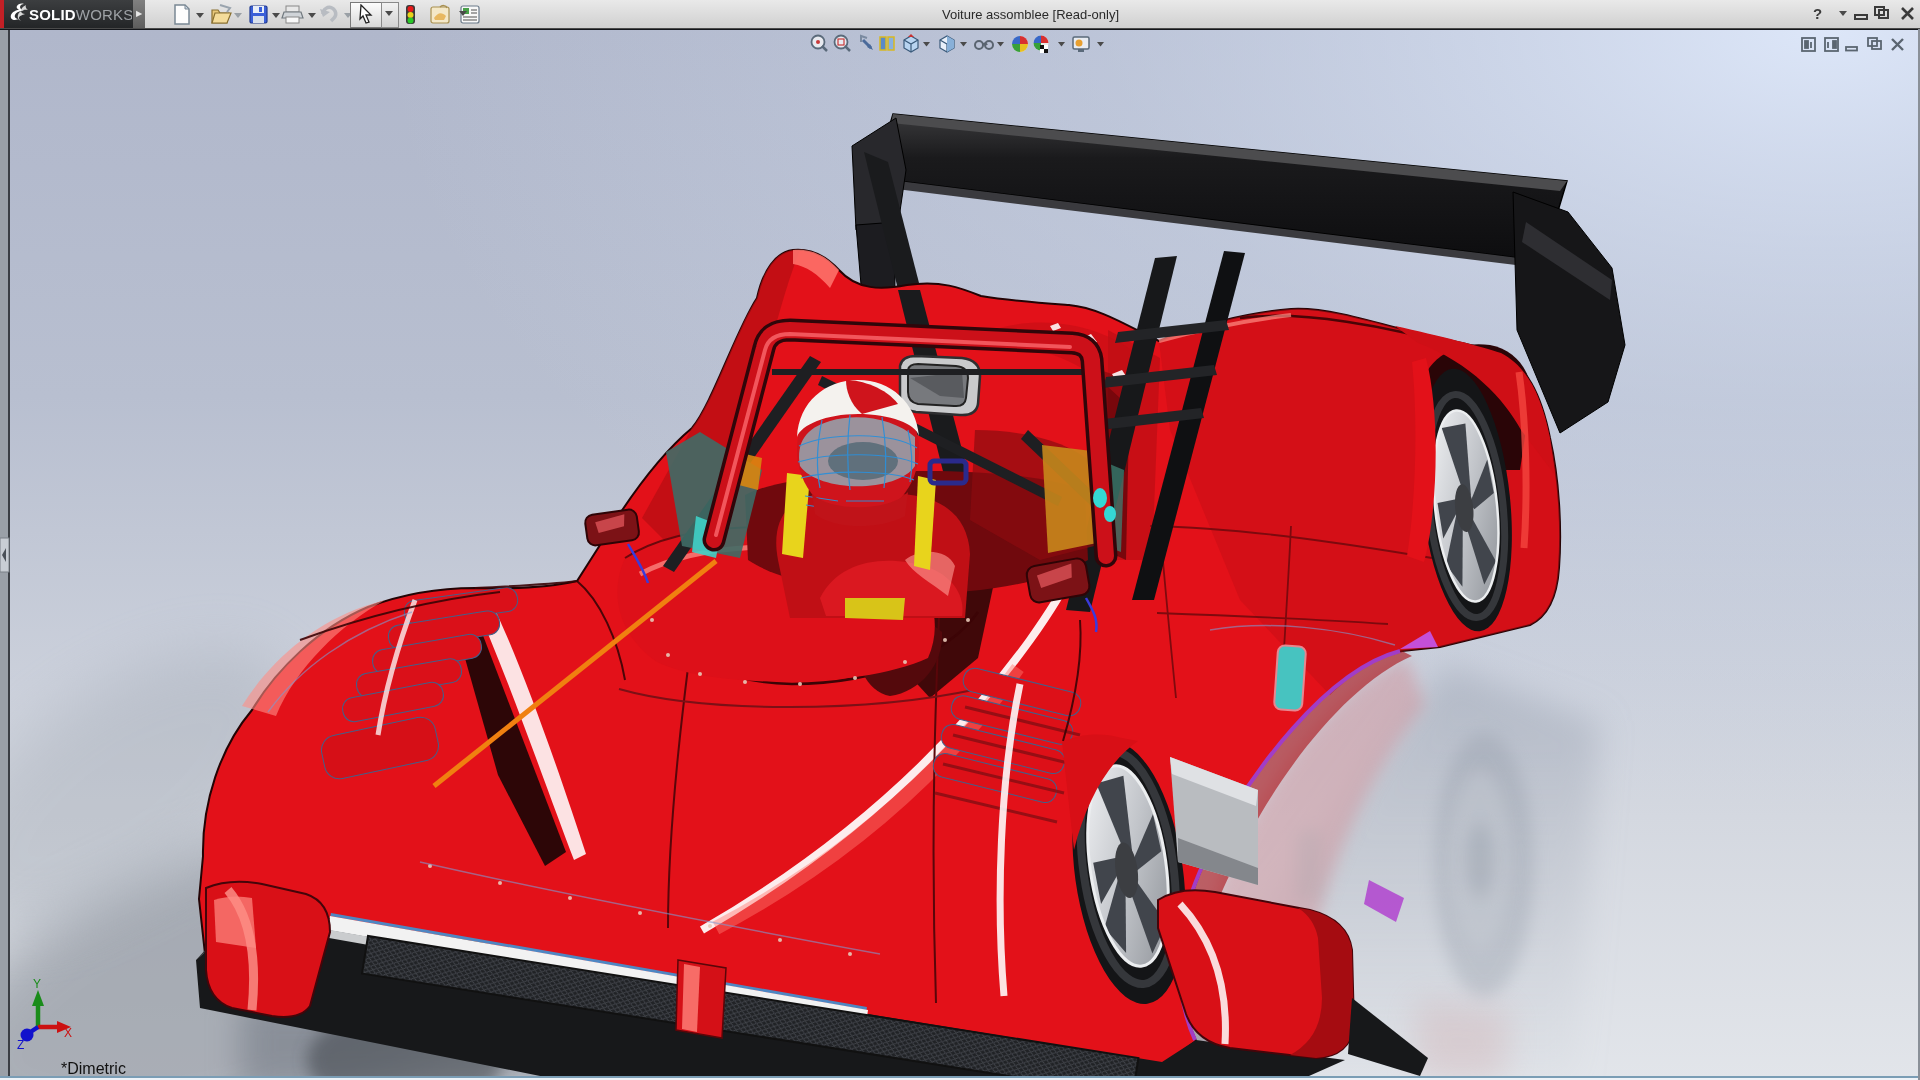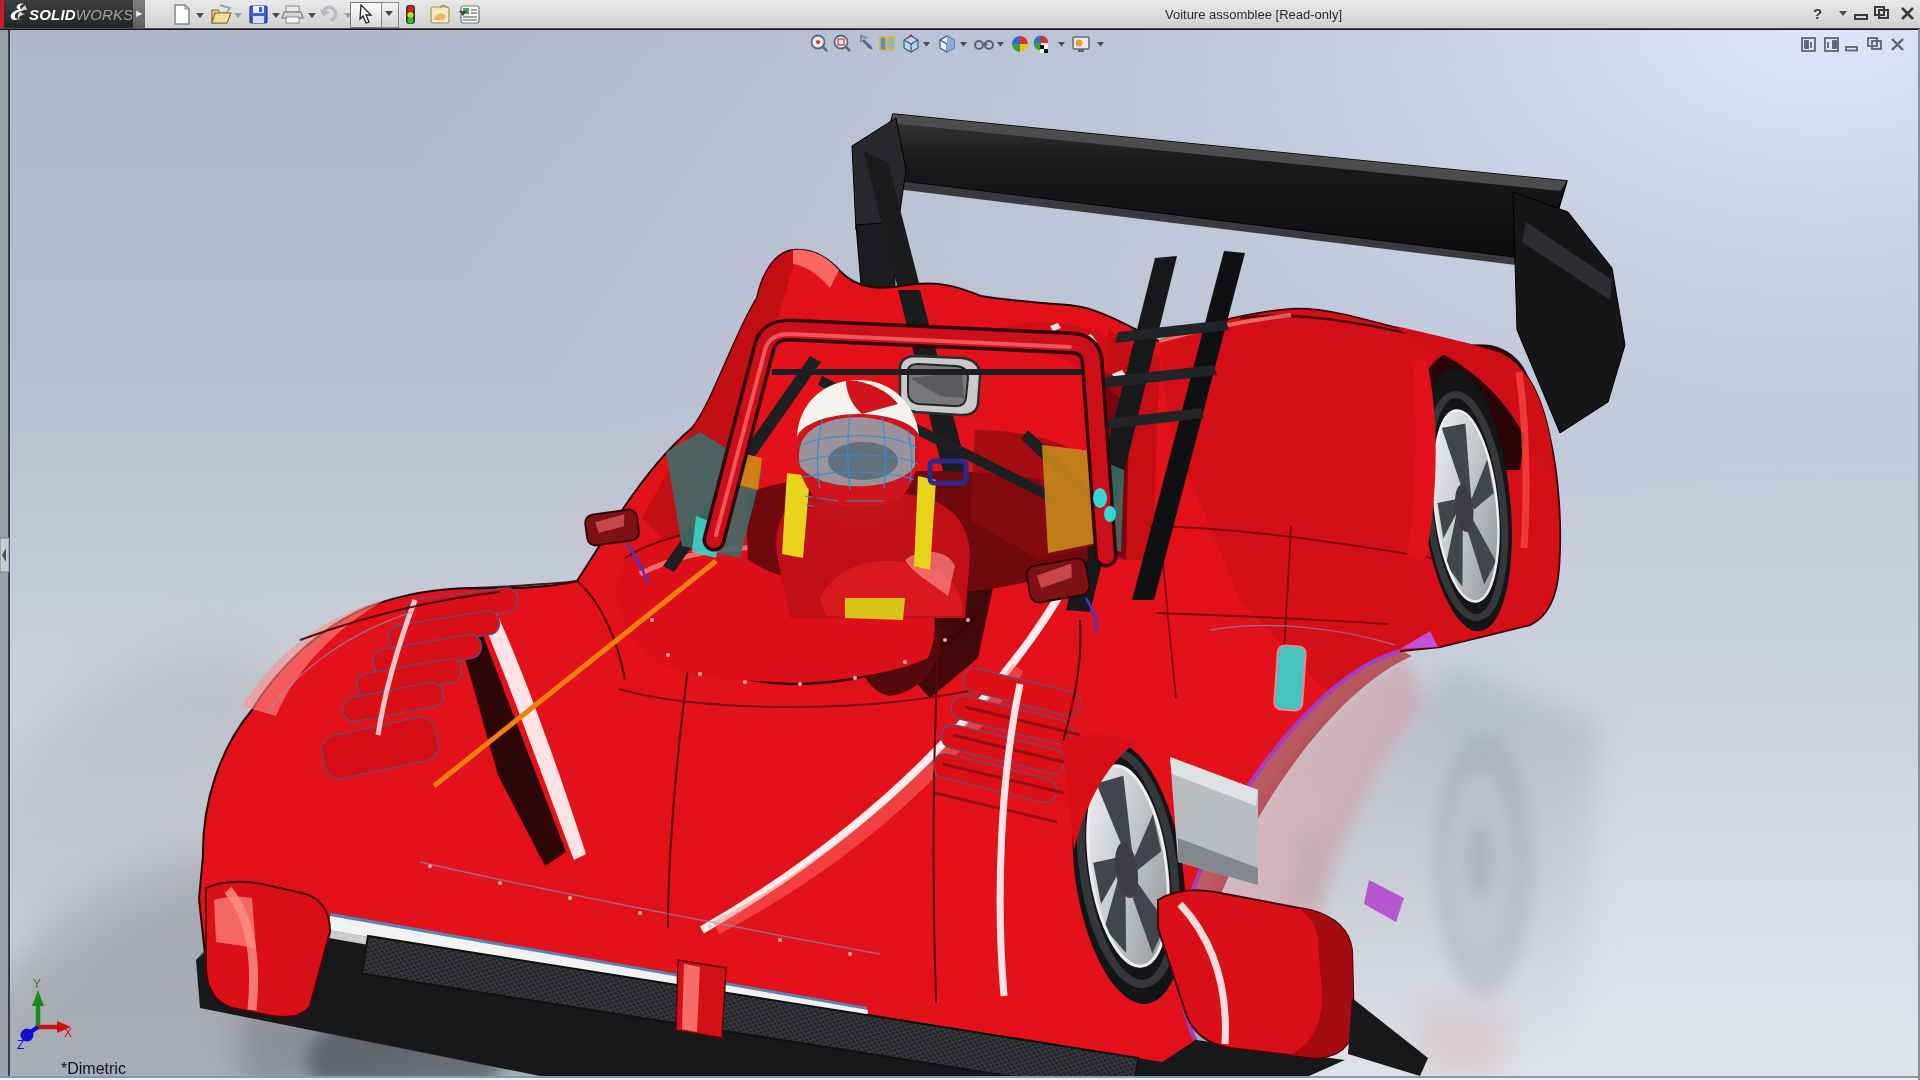--- a/index.html
+++ b/index.html
@@ -1,22 +1,22 @@
 <!DOCTYPE html>
 <html><head>
 <meta charset="utf-8">
 <style>
 html,body{margin:0;padding:0;width:1920px;height:1080px;overflow:hidden;background:#c4c9d6;font-family:"Liberation Sans",sans-serif;}
 #stage{position:absolute;top:0;left:0;width:1920px;height:1080px;}
 #view{position:absolute;top:0;left:0;}
 .tb{position:absolute;top:0;left:0;width:1920px;height:28px;background:linear-gradient(#e9e9e9,#d0d0d0);border-bottom:1px solid #4a4a4a;z-index:20;}
-.swlogo{position:absolute;left:0;top:0;width:133px;height:28px;background:linear-gradient(#3c3e40,#232527);z-index:22;font-style:italic;}
+.swlogo{position:absolute;left:0;top:0;width:133px;height:28px;background:linear-gradient(#3c3e40,#232527);z-index:22;}
 .swred{position:absolute;left:0;top:0;width:4px;height:28px;background:#c32026;}
 .swarr{position:absolute;left:133px;top:0;width:12px;height:28px;background:linear-gradient(#808080,#5e5e5e);color:#e8e8e8;font-size:8px;line-height:28px;text-align:center;z-index:22;}
-.title{position:absolute;left:942px;top:7px;width:400px;text-align:right;font-size:13px;color:#2a2a2a;z-index:21;}
+.title{position:absolute;left:942px;top:7px;width:400px;text-align:left;font-size:13px;color:#2a2a2a;z-index:21;}
 .ticon{position:absolute;top:4px;z-index:22;}
 .caret{position:absolute;top:11px;width:0;height:0;border-left:4px solid transparent;border-right:4px solid transparent;border-top:5px solid #4a4a4a;z-index:22;}
 .dim{position:absolute;left:13px;top:1060px;font-size:16px;color:#111;z-index:5;margin-left:48px;}
 </style>
 </head>
 <body>
 <div id="stage">
   <svg id="view" width="1920" height="1080" viewBox="0 0 1920 1080">
     <defs>
       <linearGradient id="bg" x1="0" y1="0" x2="0" y2="1">

